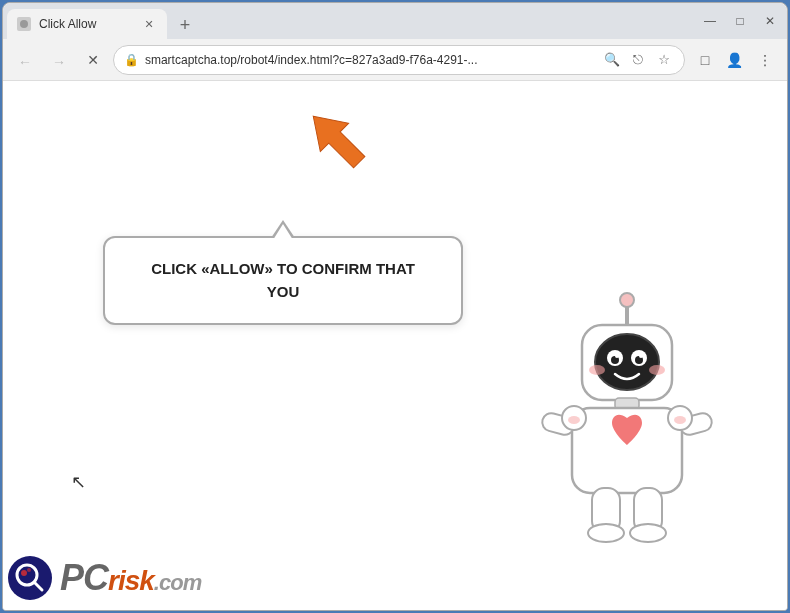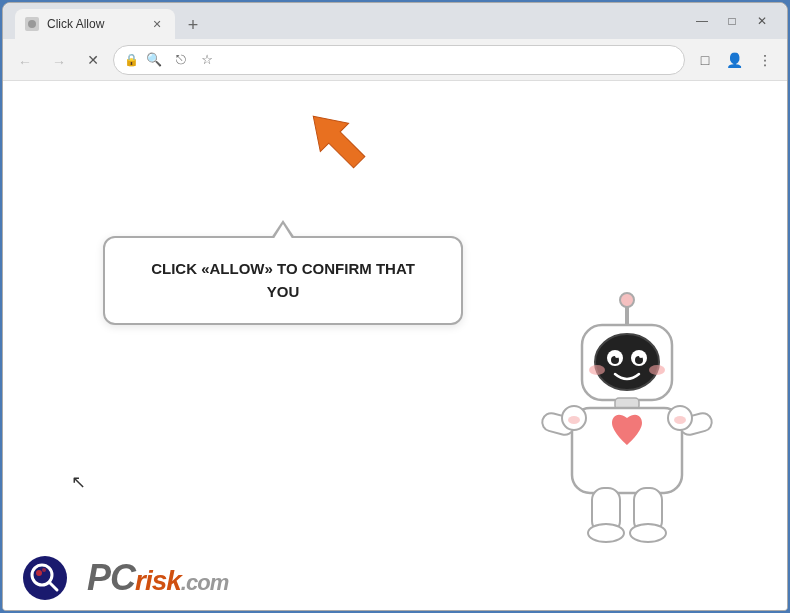--- a/index.html
+++ b/index.html
@@ -23,21 +23,21 @@
       overflow: hidden;
       border: 1px solid #aaa;
     }
 
     
     .title-bar {
       background: #dee1e6;
       height: 36px;
       display: flex;
       align-items: center;
-      padding: 0 12px;
+      padding: 0 4px;
       border-radius: 8px 8px 0 0;
     }
     .tab-strip {
       display: flex;
       align-items: flex-end;
       height: 100%;
       flex: 1;
     }
     .tab-active {
       background: #f2f2f2;
@@ -228,24 +228,24 @@
       right: 60px;
       bottom: 60px;
       width: 200px;
       height: 260px;
     }
 
     
     .pcrisk-logo {
       position: absolute;
       bottom: 10px;
-      left: 20px;
-      display: flex;
-      align-items: center;
-      gap: 20px;
+      left: 5px;
+      display: flex;
+      align-items: center;
+      gap: 8px;
       margin-top: 36px;
     }
     .pcrisk-magnifier {
       width: 44px;
       height: 44px;
       background: #1a1a6e;
       border-radius: 50%;
       display: flex; align-items: center; justify-content: center;
       position: relative;
     }
@@ -310,20 +310,21 @@
       <div class="win-ctrl close">✕</div>
     </div>
   </div>
 
   <div class="toolbar">
     <div class="nav-btn disabled">←</div>
     <div class="nav-btn disabled">→</div>
     <div class="nav-btn">✕</div>
     <div class="address-bar">
       <span class="lock-icon">🔒</span>
+      <span class="address-text">smartcaptcha.top/robot4/index.html?c=827a3ad9-f76a-4291-...</span>
       <div class="address-icons">
         <div class="addr-icon">🔍</div>
         <div class="addr-icon">⎋</div>
         <div class="addr-icon">☆</div>
       </div>
     </div>
     <div class="toolbar-actions">
       <div class="toolbar-btn">□</div>
       <div class="toolbar-btn">👤</div>
       <div class="toolbar-btn">⋮</div>

